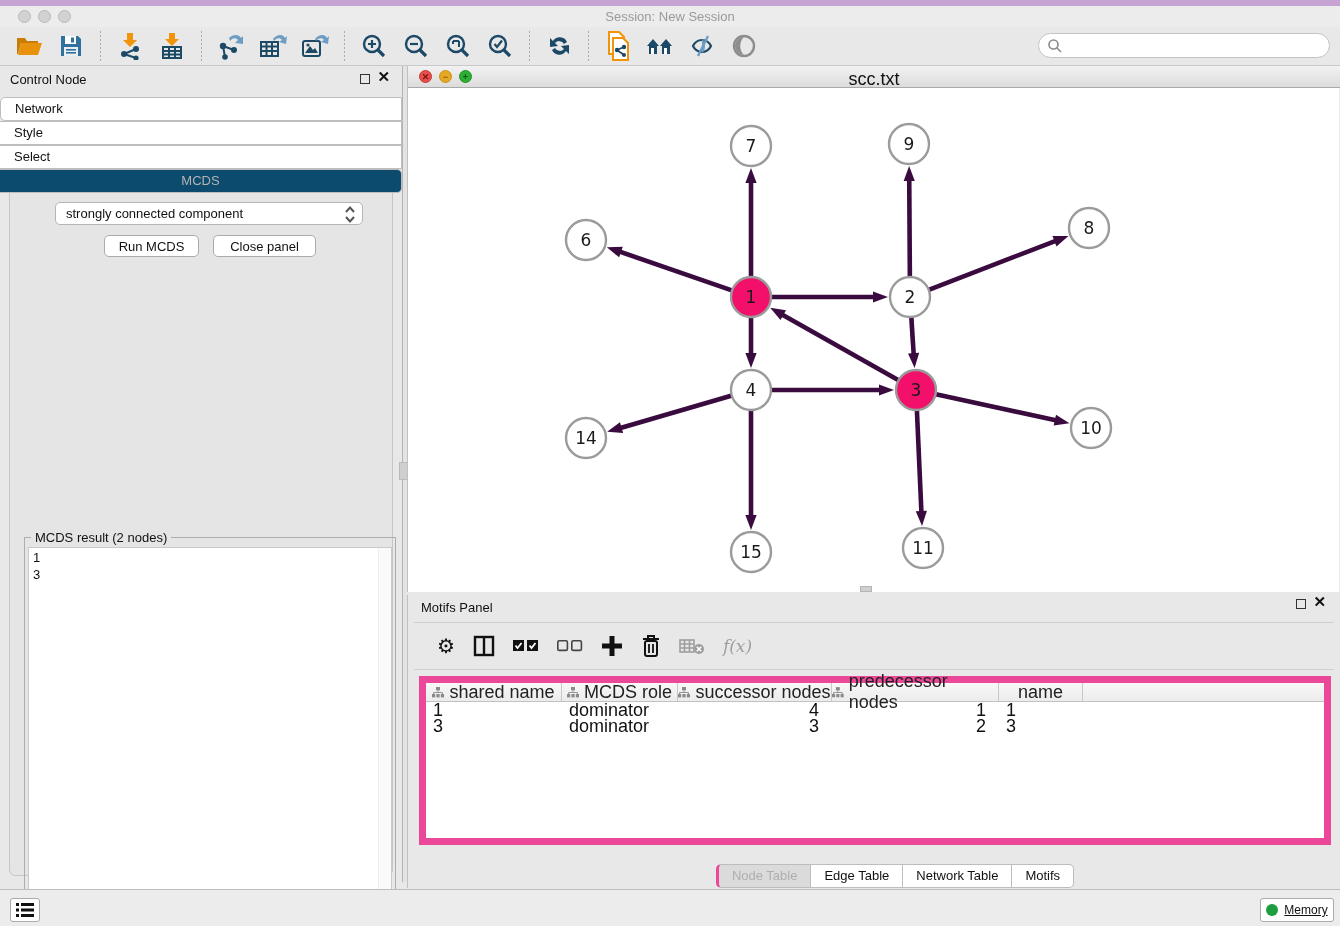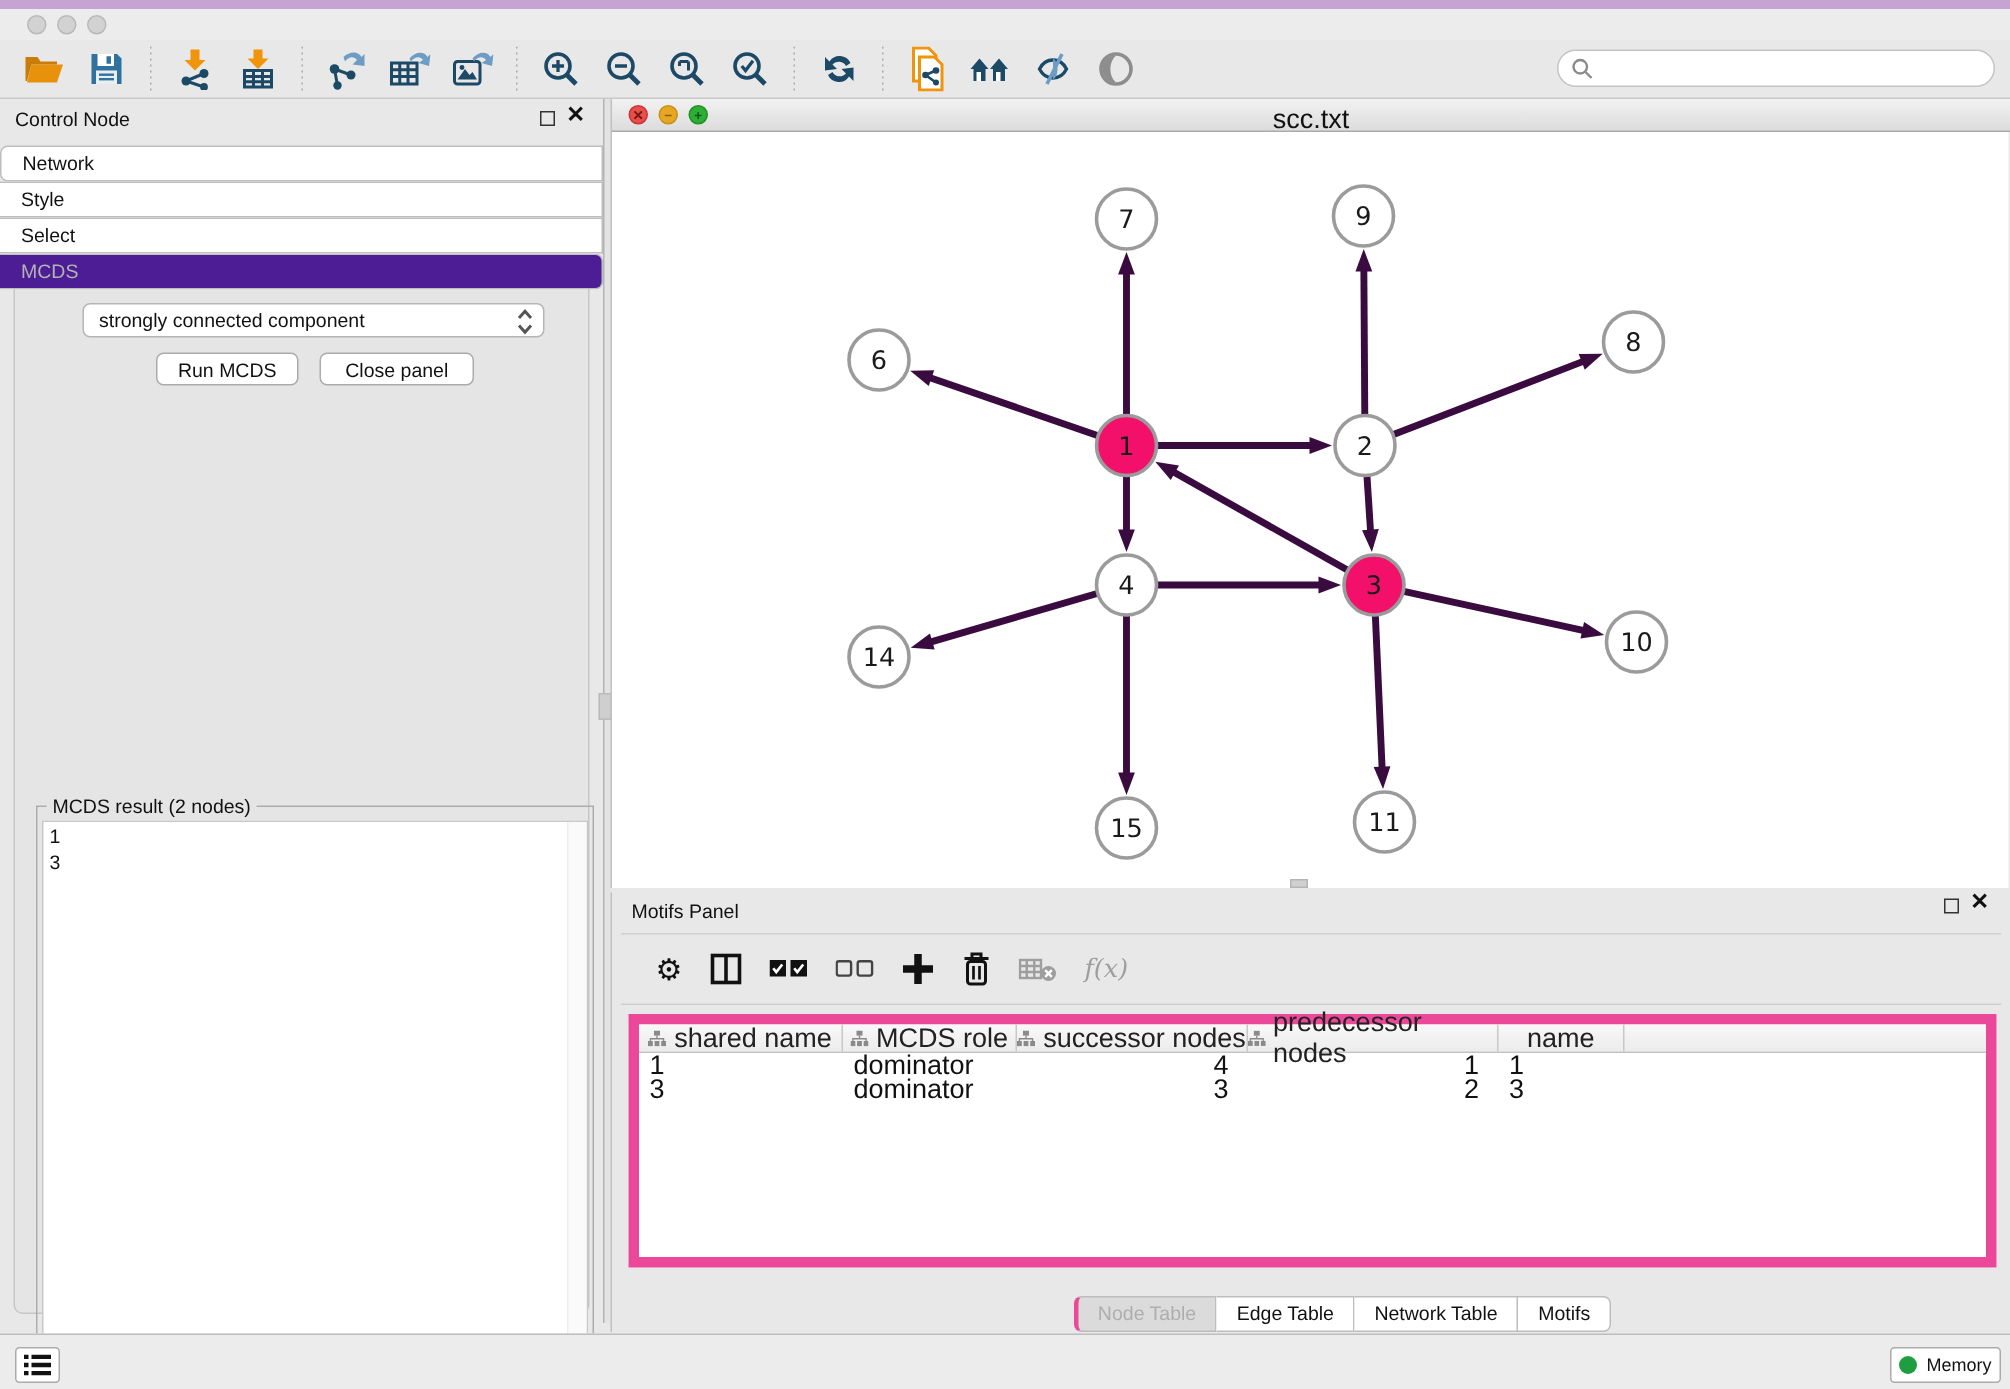--- a/index.html
+++ b/index.html
@@ -23,21 +23,21 @@
   .cp-header { position:absolute; left:10px; top:6px; font-size:13px; color:#111; }
   .panel-ctrl { position:absolute; top:8px; font-size:13px; color:#222; line-height:12px; }
   .float-box { width:10px; height:10px; border:1.5px solid #333; display:inline-block; }
   .close-x { font-weight:bold; font-size:15px; color:#111; }
 
   .cp-tabpane { position:absolute; left:9px; top:43px; width:384px; height:767px; background:#e5e5e5; border:1px solid #c6c6c6; border-radius:6px; }
   .cp-tabs { position:absolute; left:0; right:0; top:31px; display:flex; justify-content:center;flex-direction:column; }
   .cp-tab { font-size:13px; color:#111; background:#fff; border:1px solid #bdbdbd; border-left:none; padding:3px 14px 4px; }
   .cp-tab:first-child { border-left:1px solid #bdbdbd; border-radius:5px 0 0 5px; }
   .cp-tab:last-child { border-radius:0 5px 5px 0; }
-  .cp-tab.active { background:#4c1d95; color:#b3b3b3; }
+  .cp-tab.active { background:#0c4a6e; color:#b3b3b3;text-align:center; }
 
   .opt-label { position:absolute; left:0; right:0; top:71px; text-align:center; font-size:13px; color:#111; }
   .dropdown { position:absolute; left:45px; top:92px; width:308px; height:23px; background:#fff; border:1px solid #b5b5b5; border-radius:5px; font-size:13px; color:#111; display:flex; align-items:center; padding-left:10px; }
   .dd-stepper { position:absolute; right:4px; top:2px; }
   .btn { background:#fff; border:1px solid #ababab; border-radius:5px; font-size:13px; color:#111; display:flex; align-items:center; justify-content:center; position:absolute; height:22px; }
   .run-btn { left:94px; top:125px; width:95px; }
   .closep-btn { left:203px; top:125px; width:103px; }
 
   .result-group { position:absolute; left:14px; top:427px; width:372px; height:379px; border:1px solid #adadad;padding-left:20px; }
   .result-legend { position:absolute; left:6px; top:-8px; background:#e5e5e5; padding:0 4px; font-size:13px; color:#111; }
@@ -76,32 +76,33 @@
   .tp-tabs { position:absolute; left:0; right:0; top:269px; display:flex; justify-content:center; }
   .tp-tab { font-size:13px; color:#111; background:#fff; border:1px solid #bdbdbd; border-left:none; padding:3px 13px 4px; }
   .tp-tab:first-child { border-left:3px solid #ec4899; border-radius:5px 0 0 5px;margin-left:42px; }
   .tp-tab:last-child { border-radius:0 5px 5px 0; }
   .tp-tab.active { background:#dbdbdb; color:#aeaeae; }
 
   
   .status-bar { position:absolute; left:0; top:889px; width:1340px; height:37px; background:#ececec; border-top:1px solid #bdbdbd; }
   .sb-btn { position:absolute; top:8px; height:24px; background:#fff; border:1px solid #ababab; border-radius:3px; display:flex; align-items:center; justify-content:center; }
   .memory-dot { width:12px; height:12px; border-radius:50%; background:#1e9e3e; margin-right:6px; }
-  .mem-label { font-size:12px; color:#111; }
+  .mem-label { font-size:12px; color:#111;text-decoration:underline; }
 </style>
 </head>
 <body>
 
 <div class="app">
 
   <div class="purple-strip"></div>
   <div class="main-titlebar">
     <span class="traffic-gray" style="left:18px"></span>
     <span class="traffic-gray" style="left:38px"></span>
     <span class="traffic-gray" style="left:58px"></span>
+    <div class="main-title">Session: New Session</div>
   </div>
 
   <div class="main-toolbar">
     <span class="tb-btn">
       <svg width="27" height="24" viewBox="0 0 27 24">
           <path d="M2 21 L5 9 L26 9 L22 21 Z" fill="#e8920c"></path>
           <path d="M1 20 L1 4 L9 4 L11 7 L22 7 L22 9 L5 9 L2 20 Z" fill="#c97d08"></path>
         </svg>
     </span>
     <span class="tb-btn">

